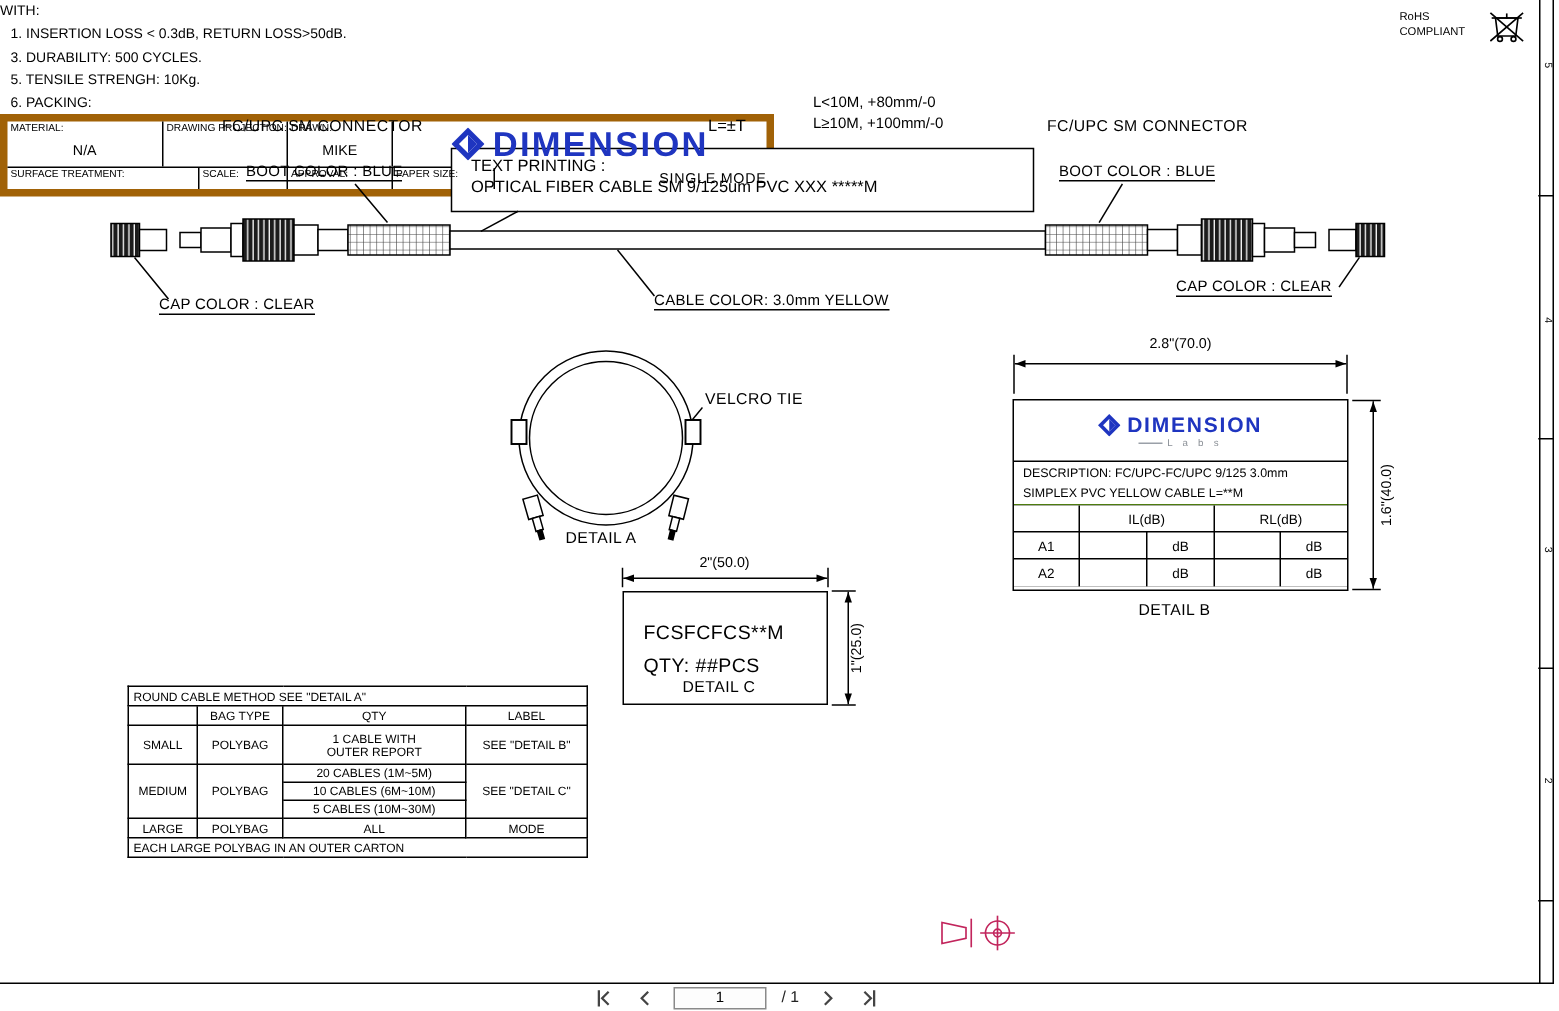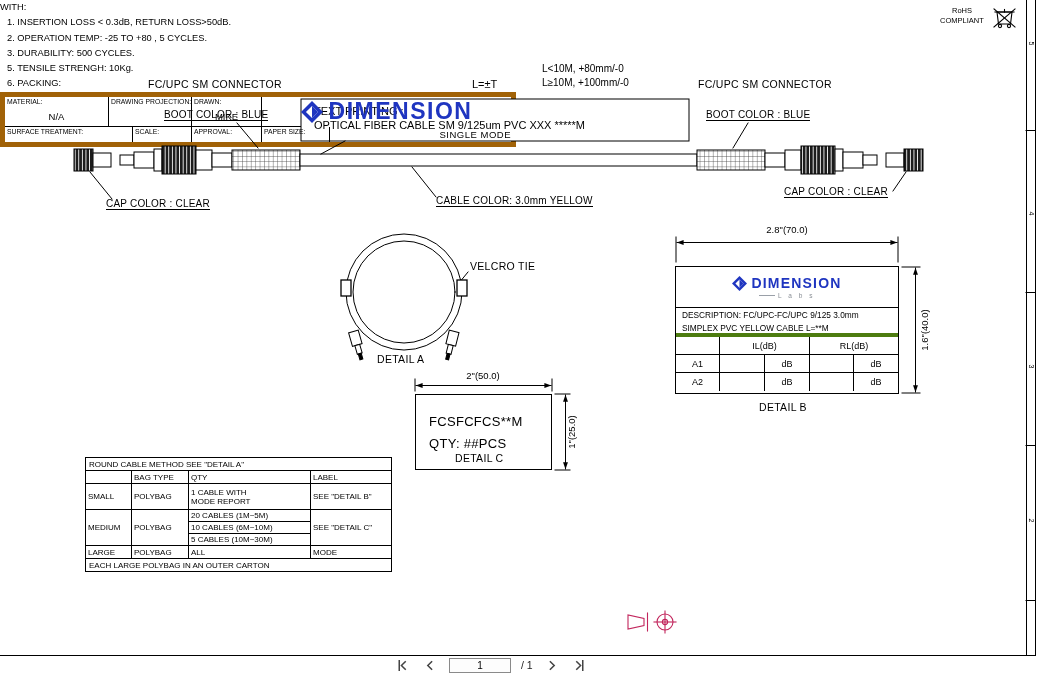--- a/index.html
+++ b/index.html
@@ -5,41 +5,41 @@
   *{margin:0;padding:0;box-sizing:border-box}
   html,body{width:1039px;height:674px;background:#fff;font-family:"Liberation Sans",sans-serif;color:#000}
   #canvas{position:relative;width:1039px;height:674px;background:#fff;overflow:hidden}
   .abs{position:absolute;white-space:nowrap}
   .ul{border-bottom:1px solid #000;padding-bottom:0}
   .lbl{font-size:10px;letter-spacing:.2px}
   .cap10{font-size:10.5px;letter-spacing:.3px}
   .dim{font-size:9.5px;text-align:center}
   .vrot{transform:rotate(-90deg);transform-origin:center;text-align:center;height:12px}
   
-  #rohs{left:933px;top:6px;width:58px;font-size:7.5px;line-height:9.5px;text-align:center}
+  #rohs{left:933px;top:6px;width:58px;font-size:7.5px;line-height:9.5px;}
   
   #notes{left:40px;top:329px;font-size:9.3px;line-height:15.3px}
   #notes .itm{padding-left:7px}
   
   #packing{left:85px;top:457px;border-collapse:collapse;font-size:8px;table-layout:fixed}
-  #packing td{border:1px solid #000;text-align:left;padding:0 2px;overflow:hidden;white-space:nowrap}
+  #packing td{border:1px solid #000;text-align:center;padding:0 2px;overflow:hidden;white-space:nowrap}
   #packing .al{text-align:left;padding-left:3px}
   #packing tr.h13 td{height:13px}
   #packing tr.h12 td{height:12px}
   #packing tr.h26 td{height:26px}
   
   #detailc{left:415px;top:394px;width:137px;height:76px;border:1px solid #000;display:flex;flex-direction:column;justify-content:center;gap:7px;padding-left:13px;font-size:13px;letter-spacing:.3px}
   
   #detailb{left:675px;top:266px;width:224px;height:128px;border:1px solid #000;background:#fff}
   .db-logo{height:41px;border-bottom:1px solid #000;display:flex;flex-direction:column;align-items:center;justify-content:center;gap:1px}
   .db-logo-main{display:flex;align-items:center;gap:4px}
   .db-logo-text{font-weight:bold;color:#1f35c0;font-size:14px;letter-spacing:1.2px}
   .db-logo-sub{font-size:6.5px;color:#8a8f96;letter-spacing:2.5px;display:flex;align-items:center;gap:3px}
   .dash{width:16px;height:1px;background:#9aa0a8}
-  .db-desc{height:29px;border-bottom:4px solid #4d7c0f;font-size:8.3px;line-height:13px;padding:1px 0 0 6px;white-space:nowrap}
+  .db-desc{height:29px;border-bottom:1px solid #4d7c0f;font-size:8.3px;line-height:13px;padding:1px 0 0 6px;white-space:nowrap}
   #db-table{display:grid;grid-template-columns:43px 44px 44px 43px 44px;grid-template-rows:17px 17px 18px;gap:1px;background:#000;font-size:9px}
   #db-table .c{background:#fff;display:flex;align-items:center;justify-content:center}
   #db-table .span2a{grid-column:2/4}
   #db-table .span2b{grid-column:4/6}
   
   #titleblock{left:510px;top:600px;width:516px;height:55px;border:5px solid #a16207;display:flex;flex-direction:column}
   .tb-row{display:flex}
   .tb-row1{height:36px;border-bottom:1px solid #000}
   .tb-row2{height:17px}
   .tb-cell{border-right:1px solid #000;position:relative;height:100%}
@@ -207,21 +207,20 @@
   </div>
 
   <div class="abs lbl ul" style="left:436px;top:195px">CABLE COLOR: 3.0mm YELLOW</div>
 
   <div class="abs cap10" style="left:470px;top:260px">VELCRO TIE</div>
   <div class="abs cap10" style="left:377px;top:353px">DETAIL A</div>
 
   <div id="notes">
     <div>WITH:</div>
     <div class="itm">1. INSERTION LOSS &lt; 0.3dB, RETURN LOSS&gt;50dB.</div>
-    <div class="itm">2. OPERATION TEMP: -25  TO +80 , 5 CYCLES.</div>
     <div class="itm">3. DURABILITY: 500 CYCLES.</div>
     <div class="itm">5. TENSILE STRENGH: 10Kg.</div>
     <div class="itm">6. PACKING:</div>
   </div>
 
   <table id="packing" class="abs">
     <colgroup>
         <col style="width:46px">
         <col style="width:57px">
         <col style="width:122px">
@@ -235,21 +234,21 @@
         <td></td>
         <td>BAG TYPE</td>
         <td>QTY</td>
         <td>LABEL</td>
       </tr>
       <tr class="h26">
         <td>SMALL</td>
         <td>POLYBAG</td>
         <td>
           <div>1 CABLE WITH</div>
-          <div>MODE REPORT</div>
+          <div>OUTER REPORT</div>
         </td>
         <td>SEE "DETAIL B"</td>
       </tr>
       <tr class="h12">
         <td rowspan="3">MEDIUM</td>
         <td rowspan="3">POLYBAG</td>
         <td>20 CABLES (1M~5M)</td>
         <td rowspan="3">SEE "DETAIL C"</td>
       </tr>
       <tr class="h12">

